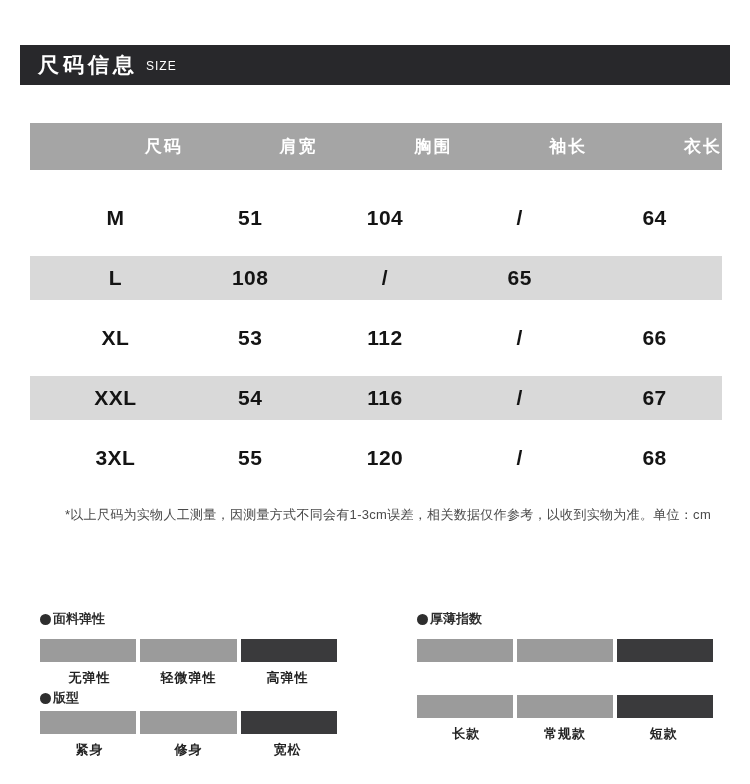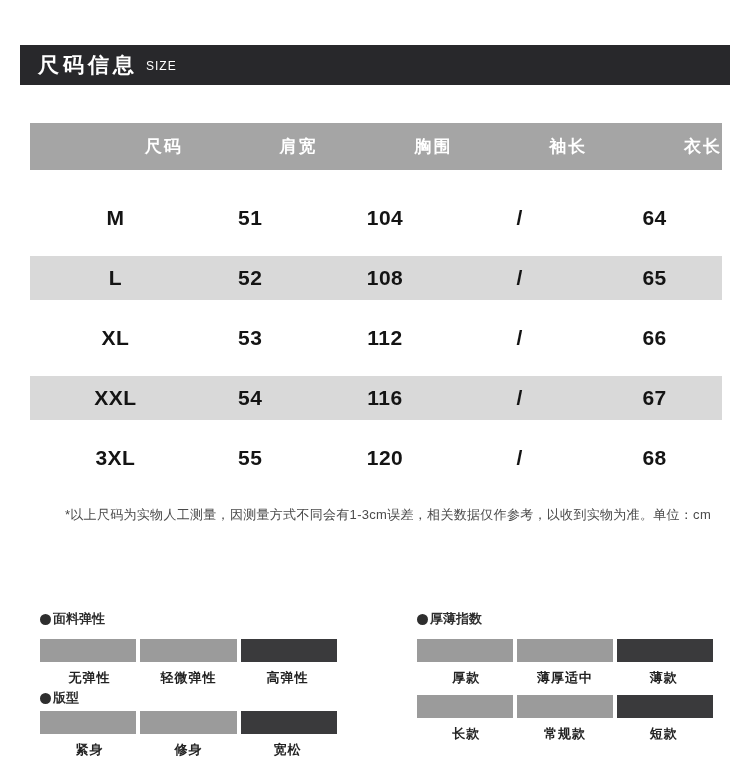--- a/index.html
+++ b/index.html
@@ -103,21 +103,20 @@
   <div class="tbody">
     <div class="trow">
       <div class="td">M</div>
       <div class="td">51</div>
       <div class="td">104</div>
       <div class="td">/</div>
       <div class="td">64</div>
     </div>
     <div class="trow striped">
       <div class="td">L</div>
-      <div class="td">52</div>
       <div class="td">108</div>
       <div class="td">/</div>
       <div class="td">65</div>
     </div>
     <div class="trow">
       <div class="td">XL</div>
       <div class="td">53</div>
       <div class="td">112</div>
       <div class="td">/</div>
       <div class="td">66</div>
@@ -161,25 +160,20 @@
 <div class="attr-block pos-b row1">
   <div class="attr-label">
     <span class="bullet"></span>
     <span>厚薄指数</span>
   </div>
   <div class="attr-bars">
     <div class="bar"></div>
     <div class="bar"></div>
     <div class="bar selected"></div>
   </div>
-  <div class="attr-opts">
-    <div class="opt">厚款</div>
-    <div class="opt">薄厚适中</div>
-    <div class="opt">薄款</div>
-  </div>
 </div>
 
 <div class="attr-block pos-c row2">
   <div class="attr-label">
     <span class="bullet"></span>
     <span>版型</span>
   </div>
   <div class="attr-bars">
     <div class="bar"></div>
     <div class="bar"></div>

